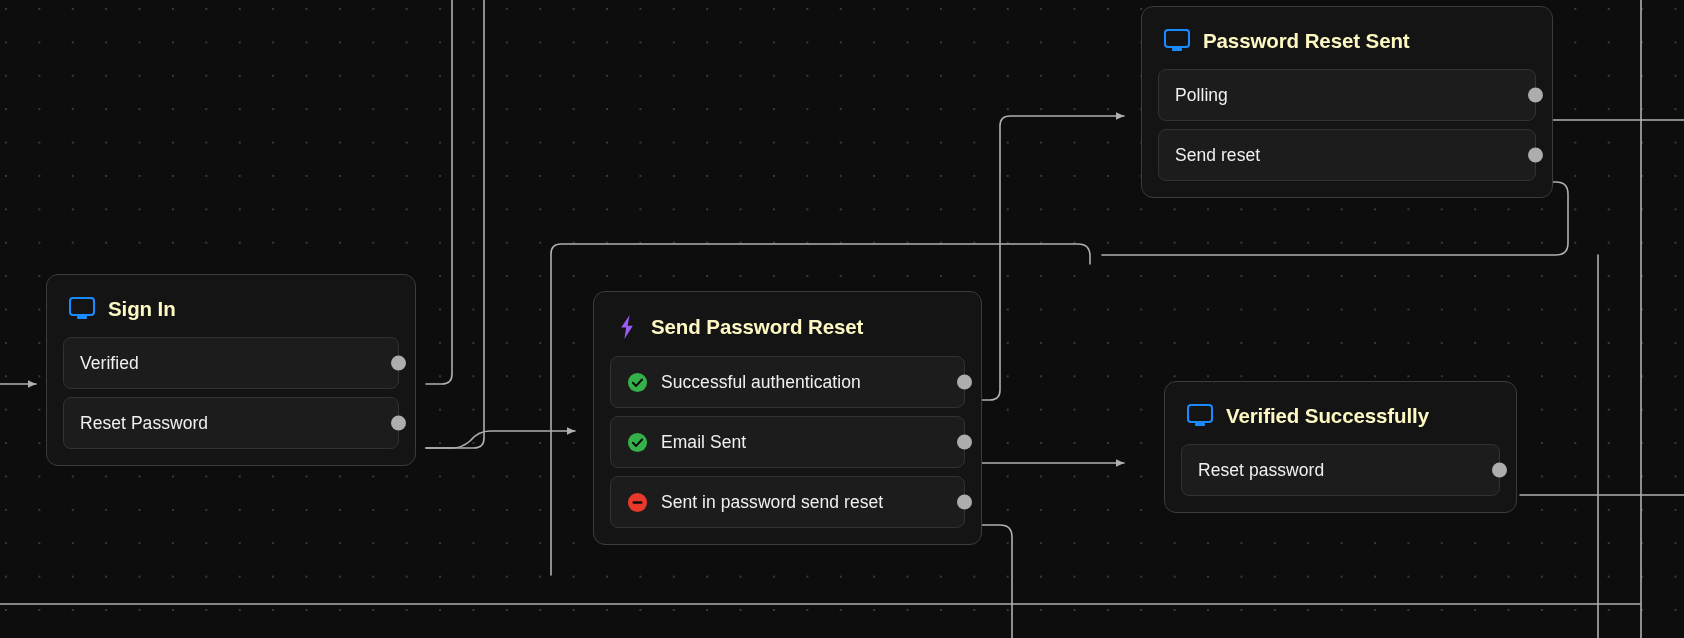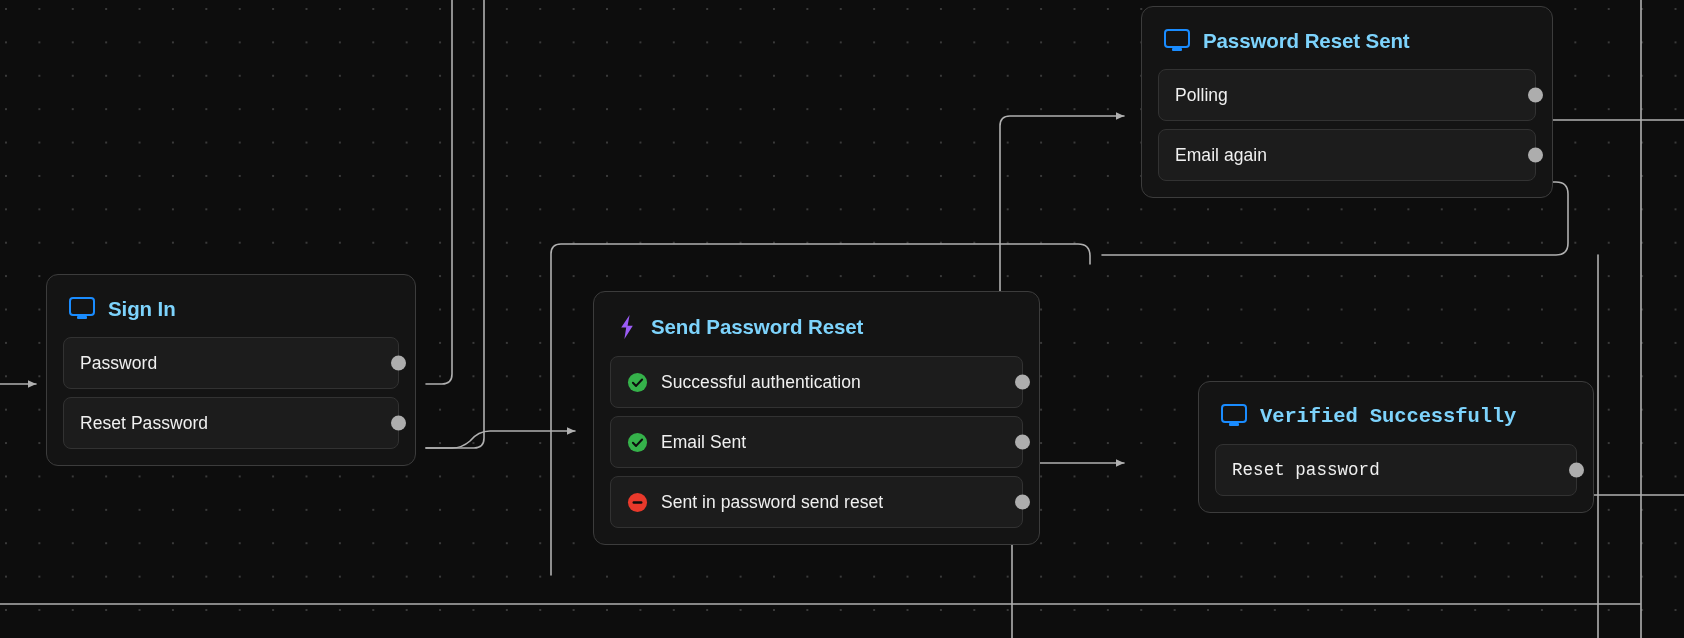--- a/index.html
+++ b/index.html
@@ -41,21 +41,21 @@
   }
 
   .node-header {
     display: flex;
     align-items: center;
     gap: 13px;
     padding: 22px 22px 16px 22px;
   }
 
   .node-title {
-    color: #7dd3fc;
+    color: #fef9c3;
     font-size: 20.5px;
     font-weight: bold;
     letter-spacing: -0.1px;
     white-space: nowrap;
   }
 
   .node-rows {
     display: flex;
     flex-direction: column;
     gap: 8px;
@@ -128,23 +128,23 @@
 
   .icon-status {
     flex: 0 0 auto;
     width: 21px;
     height: 21px;
     display: block;
   }
 
   
   #node-signin        { left: 46px;   top: 274px;  width: 370px; }
-  #node-send-reset    { left: 593px;  top: 291px;  width: 447px; }
+  #node-send-reset    { left: 593px;  top: 291px;  width: 389px; }
   #node-reset-sent    { left: 1141px; top: 6px;    width: 412px; }
-  #node-verified      { left: 1198px; top: 381px;  width: 396px; font-family: Liberation Mono, monospace; }
+  #node-verified      { left: 1164px; top: 381px;  width: 353px; }
 </style>
 </head>
 <body>
 
 <div id="canvas">
 
   <svg id="edge-layer" viewBox="0 0 1684 638" width="1684" height="638">
     <defs>
       <marker id="arrowhead" markerWidth="9" markerHeight="9" refX="8.4" refY="4.5" orient="auto" markerUnits="userSpaceOnUse">
         <path d="M0,0.6 L8.6,4.5 L0,8.4 Z" fill="#b0b0b0"></path>
@@ -184,21 +184,21 @@
   <div class="node" id="node-signin">
     <div class="node-header">
       <span class="icon-monitor">
         <span class="screen"></span>
         <span class="stand"></span>
       </span>
       <span class="node-title">Sign In</span>
     </div>
     <div class="node-rows">
       <div class="row">
-        <span class="row-label">Password</span>
+        <span class="row-label">Verified</span>
         <span class="handle"></span>
       </div>
       <div class="row">
         <span class="row-label">Reset Password</span>
         <span class="handle"></span>
       </div>
     </div>
   </div>
 
   <div class="node" id="node-send-reset">
@@ -243,21 +243,21 @@
         <span class="stand"></span>
       </span>
       <span class="node-title">Password Reset Sent</span>
     </div>
     <div class="node-rows">
       <div class="row">
         <span class="row-label">Polling</span>
         <span class="handle"></span>
       </div>
       <div class="row">
-        <span class="row-label">Email again</span>
+        <span class="row-label">Send reset</span>
         <span class="handle"></span>
       </div>
     </div>
   </div>
 
   <div class="node" id="node-verified">
     <div class="node-header">
       <span class="icon-monitor">
         <span class="screen"></span>
         <span class="stand"></span>

